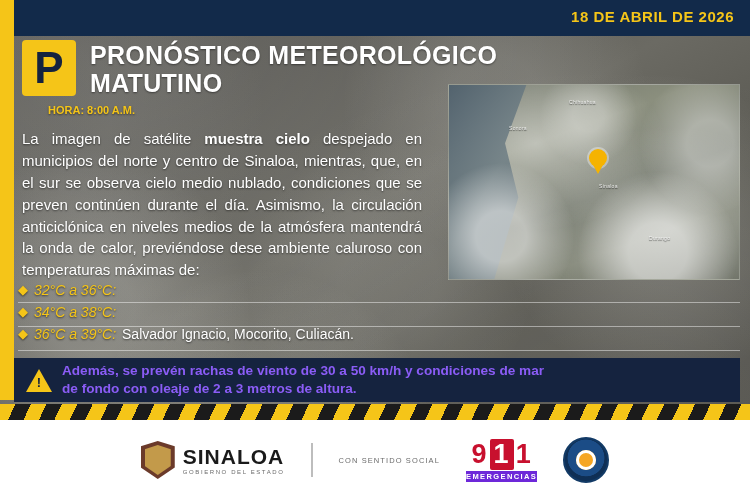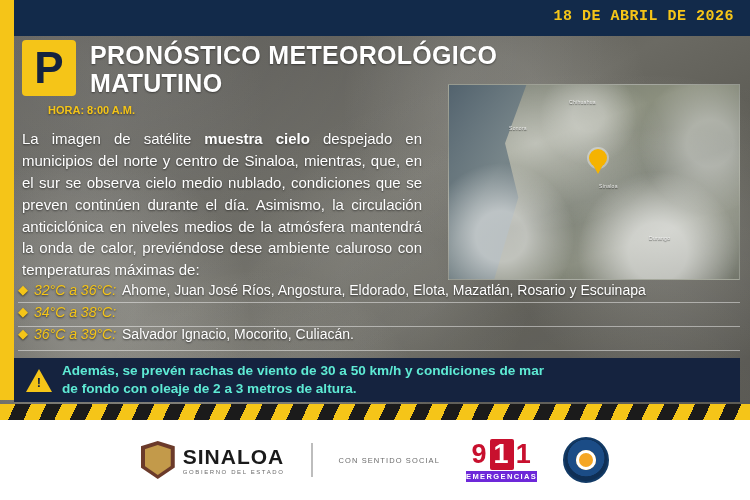--- a/index.html
+++ b/index.html
@@ -29,21 +29,21 @@
       radial-gradient(circle at 5% 22%, rgba(200,200,195,0.14) 0 9%, rgba(0,0,0,0) 28%);
     pointer-events: none;
   }
   
   .top-band {
     position: absolute; top: 0; left: 0; right: 0; height: 36px;
     background: #122a4a;
   }
   .top-band .date {
     position: absolute; right: 16px; top: 8px;
-    color: #f5c518; font-weight: bold; font-size: 15px; letter-spacing: .5px; font-family: Liberation Mono, monospace;
+    color: #f5c518; font-weight: bold; font-size: 15px; letter-spacing: .5px;
   }
   .yellow-edge-left {
     position: absolute; left: 0; top: 0; width: 14px; height: 400px;
     background: #f5c518;
   }
   .title-wrap {
     position: absolute; left: 22px; top: 40px; right: 250px;
     display: flex; align-items: flex-start; gap: 14px;
   }
   .p-badge {
@@ -145,21 +145,21 @@
   .warn-icon {
     width: 0; height: 0; flex: 0 0 auto;
     border-left: 13px solid transparent; border-right: 13px solid transparent;
     border-bottom: 23px solid #f5c518; position: relative;
   }
   .warn-icon span {
     position: absolute; left: -3px; top: 7px; width: 6px; text-align: center;
     color: #15233f; font-size: 13px; font-weight: bold; line-height: 1;
   }
   .warn-text {
-    color: #5eead4; font-size: 13.6px; font-weight: bold; line-height: 1.3;
+    color: #8b5cf6; font-size: 13.6px; font-weight: bold; line-height: 1.3;
   }
   
   .stripe {
     position: absolute; left: 0; right: 0; top: 404px; height: 16px;
     background: repeating-linear-gradient(115deg,
       #f5c518 0 14px, #1b1b1b 14px 28px);
   }
   
   .footer {
     position: absolute; left: 0; right: 0; top: 420px; bottom: 0;
@@ -245,21 +245,20 @@
     <div class="pin">
       <div class="pin-body"></div>
       <div class="pin-tip"></div>
     </div>
   </div>
 
   <div class="temps">
     <div class="temp-row">
       <span class="bullet">◆</span>
       <span class="range">32°C a 36°C:</span>
-      <span class="places">Ahome, Juan José Ríos, Angostura, Eldorado, Elota, Mazatlán, Rosario y Escuinapa</span>
     </div>
     <div class="temp-row">
       <span class="bullet">◆</span>
       <span class="range">34°C a 38°C:</span>
     </div>
     <div class="temp-row">
       <span class="bullet">◆</span>
       <span class="range">36°C a 39°C:</span>
       <span class="places">Salvador Ignacio, Mocorito, Culiacán.</span>
     </div>

